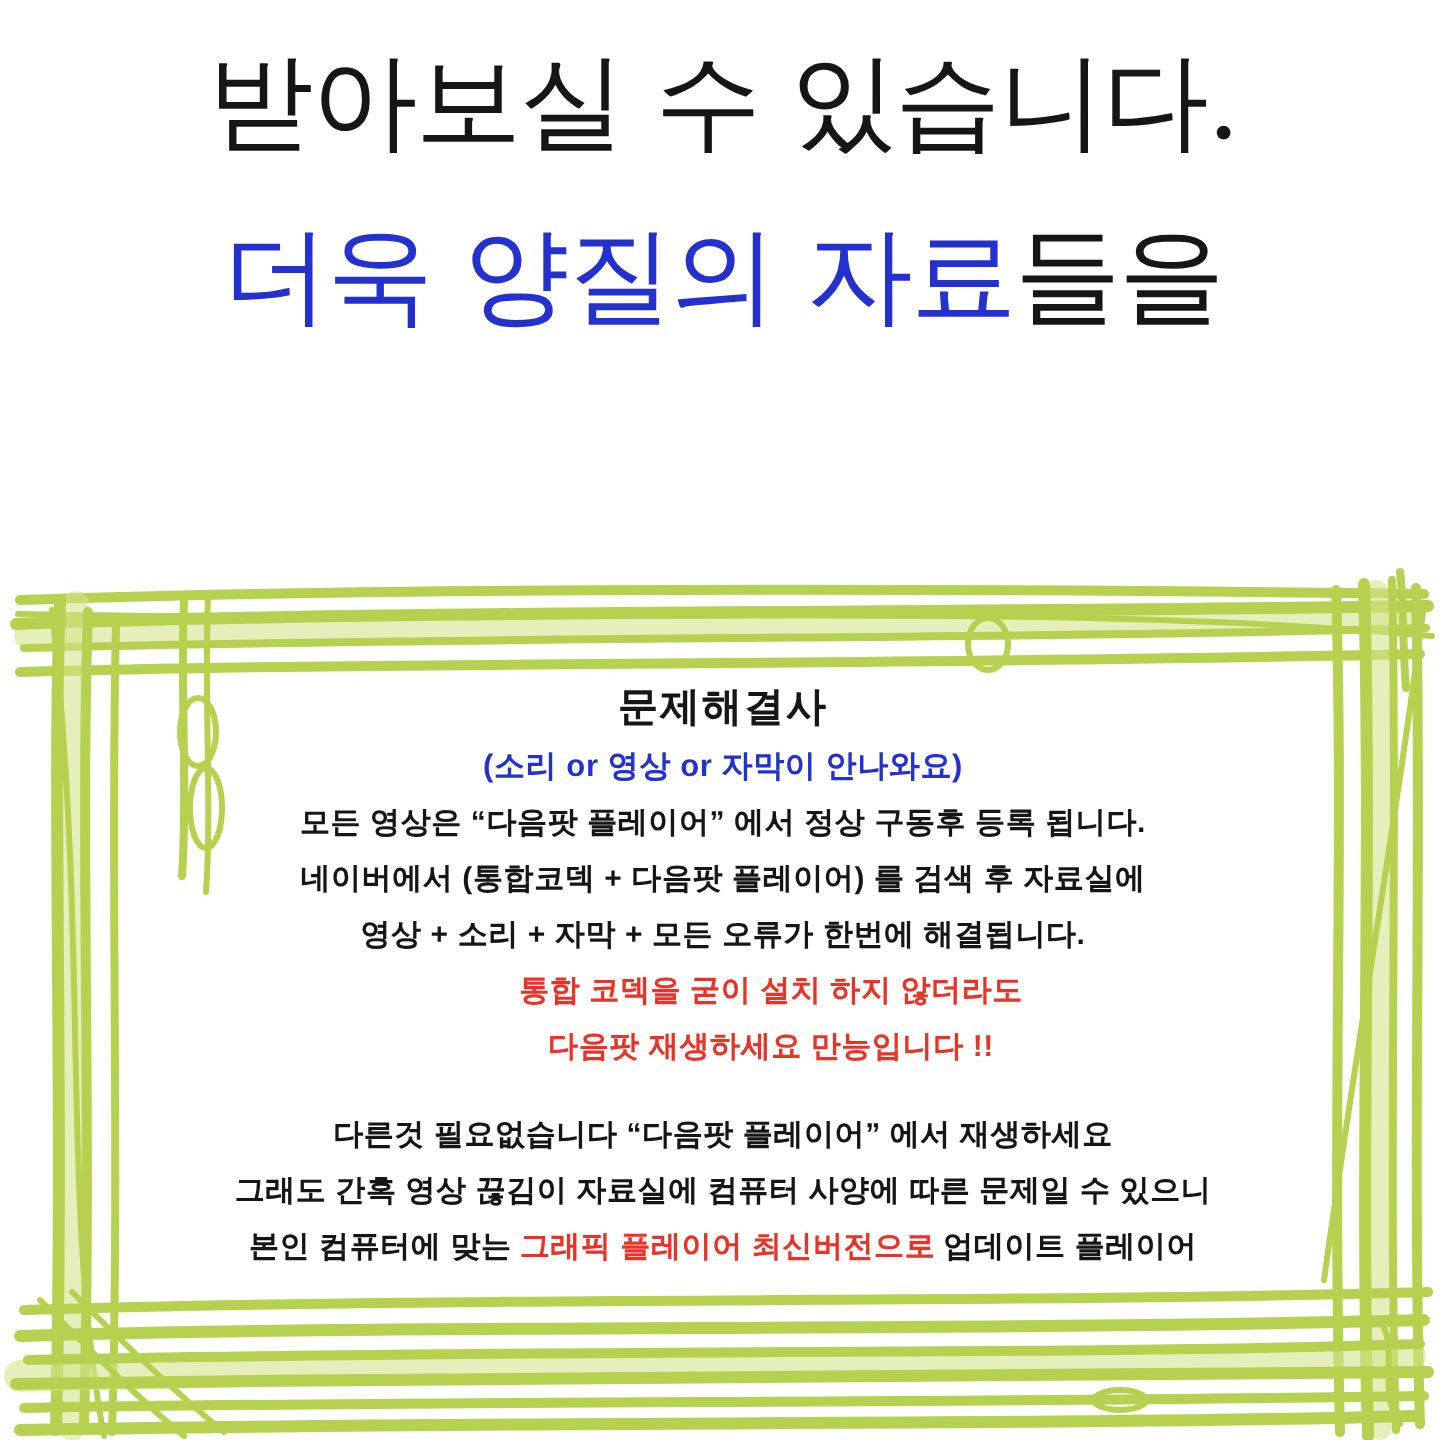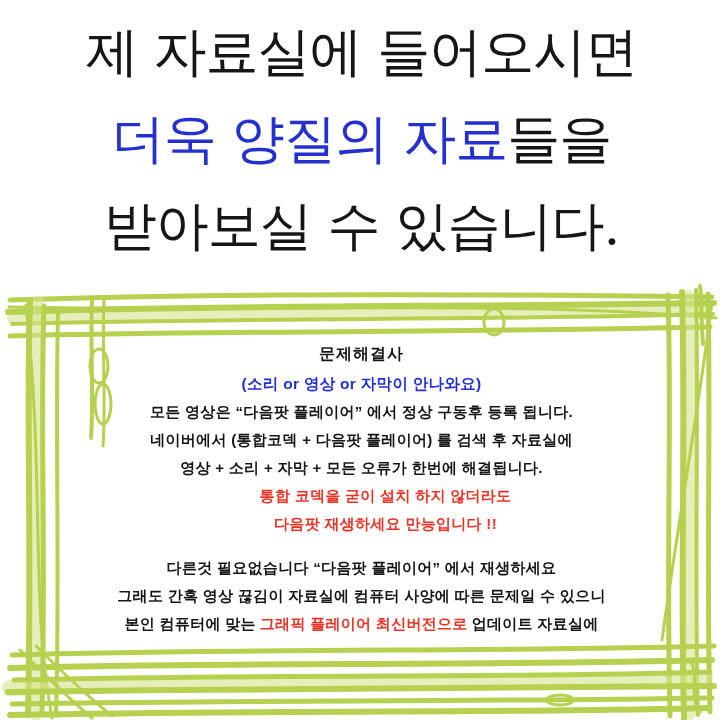--- a/index.html
+++ b/index.html
@@ -35,33 +35,32 @@
   .g2{stroke:var(--green_light);fill:none;stroke-linecap:round;opacity:.6;}
 
   
   .box-text{
     position:absolute;top:338px;left:60px;width:603px;
     text-align:center;
     font-weight:700;
     color:var(--ink);
     z-index:3;
   }
-  .title{font-size:16px;line-height:32px;letter-spacing:1px;}
+  .title{font-size:20px;line-height:32px;letter-spacing:1px;}
   .sub{font-size:15.5px;line-height:28px;color:var(--blue);letter-spacing:.3px;}
   .line{font-size:15px;line-height:28px;letter-spacing:.3px;}
   .spacer{height:16px;}
   .seg-red{margin:0 4px;}
 </style>
 </head>
 <body>
 
 <div class="header">
-  <div class="hline">제 자료실에 들어오시면</div>
+  <div class="hline">받아보실 수 있습니다.</div>
   <div class="hline"><span class="blue">더욱 양질의 자료</span><span>들을</span></div>
-  <div class="hline">받아보실 수 있습니다.</div>
 </div>
 
 <svg class="frame-svg" width="723" height="720" viewBox="0 0 723 720">
 
   <path class="g2" d="M14,318 C300,309 550,312 705,308" stroke-width="14"></path>
   <path class="g1" d="M10,300 C150,295 400,293 712,297" stroke-width="5"></path>
   <path class="g1" d="M8,312 C200,305 450,307 714,303" stroke-width="6"></path>
   <path class="g1" d="M12,324 C250,318 500,320 713,314" stroke-width="4"></path>
   <path class="g1" d="M10,336 C180,331 420,333 710,327" stroke-width="5"></path>
   <path class="g1" d="M9,307 C260,312 520,300 716,318" stroke-width="3"></path>
@@ -105,14 +104,14 @@
   <div class="line">모든 영상은 “다음팟 플레이어” 에서 정상 구동후 등록 됩니다.</div>
   <div class="line">네이버에서 (통합코덱 + 다음팟 플레이어) 를 검색 후 자료실에</div>
   <div class="line">영상 + 소리 + 자막 + 모든 오류가 한번에 해결됩니다.</div>
   <div class="line red">통합 코덱을 굳이 설치 하지 않더라도</div>
   <div class="line red">다음팟 재생하세요 만능입니다 !!</div>
 
   <div class="spacer"></div>
 
   <div class="line">다른것 필요없습니다 “다음팟 플레이어” 에서 재생하세요</div>
   <div class="line">그래도 간혹 영상 끊김이 자료실에 컴퓨터 사양에 따른 문제일 수 있으니</div>
-  <div class="line"><span>본인 컴퓨터에 맞는</span><span class="red seg-red">그래픽 플레이어 최신버전으로</span><span>업데이트 자료실에</span></div>
+  <div class="line"><span>본인 컴퓨터에 맞는</span><span class="red seg-red">그래픽 플레이어 최신버전으로</span><span>업데이트 플레이어</span></div>
 </div>
 
 </body></html>

